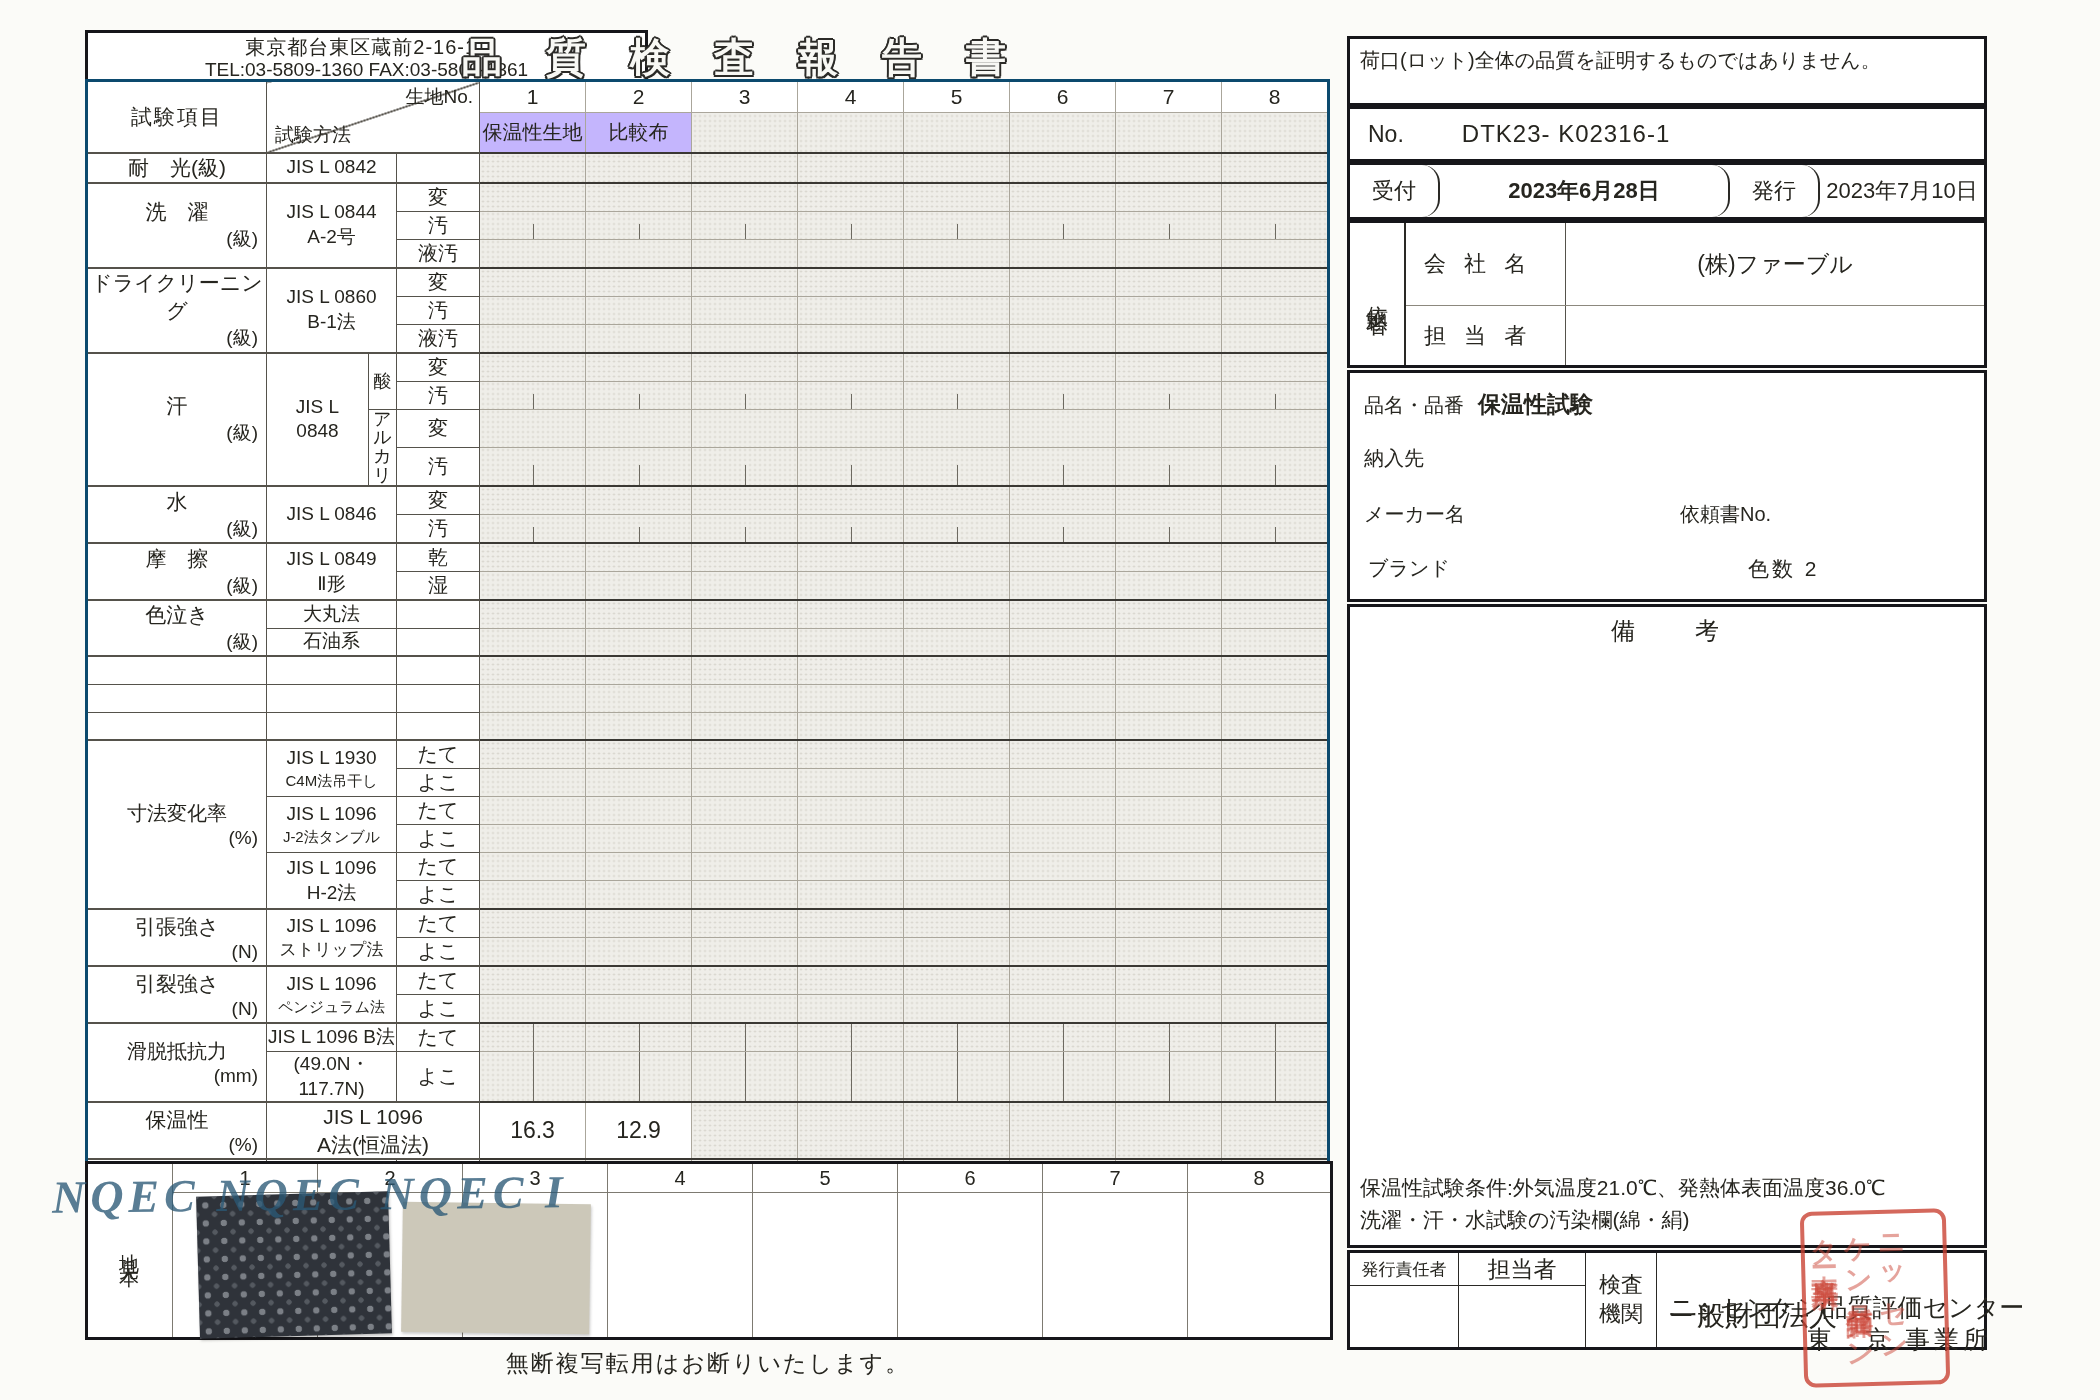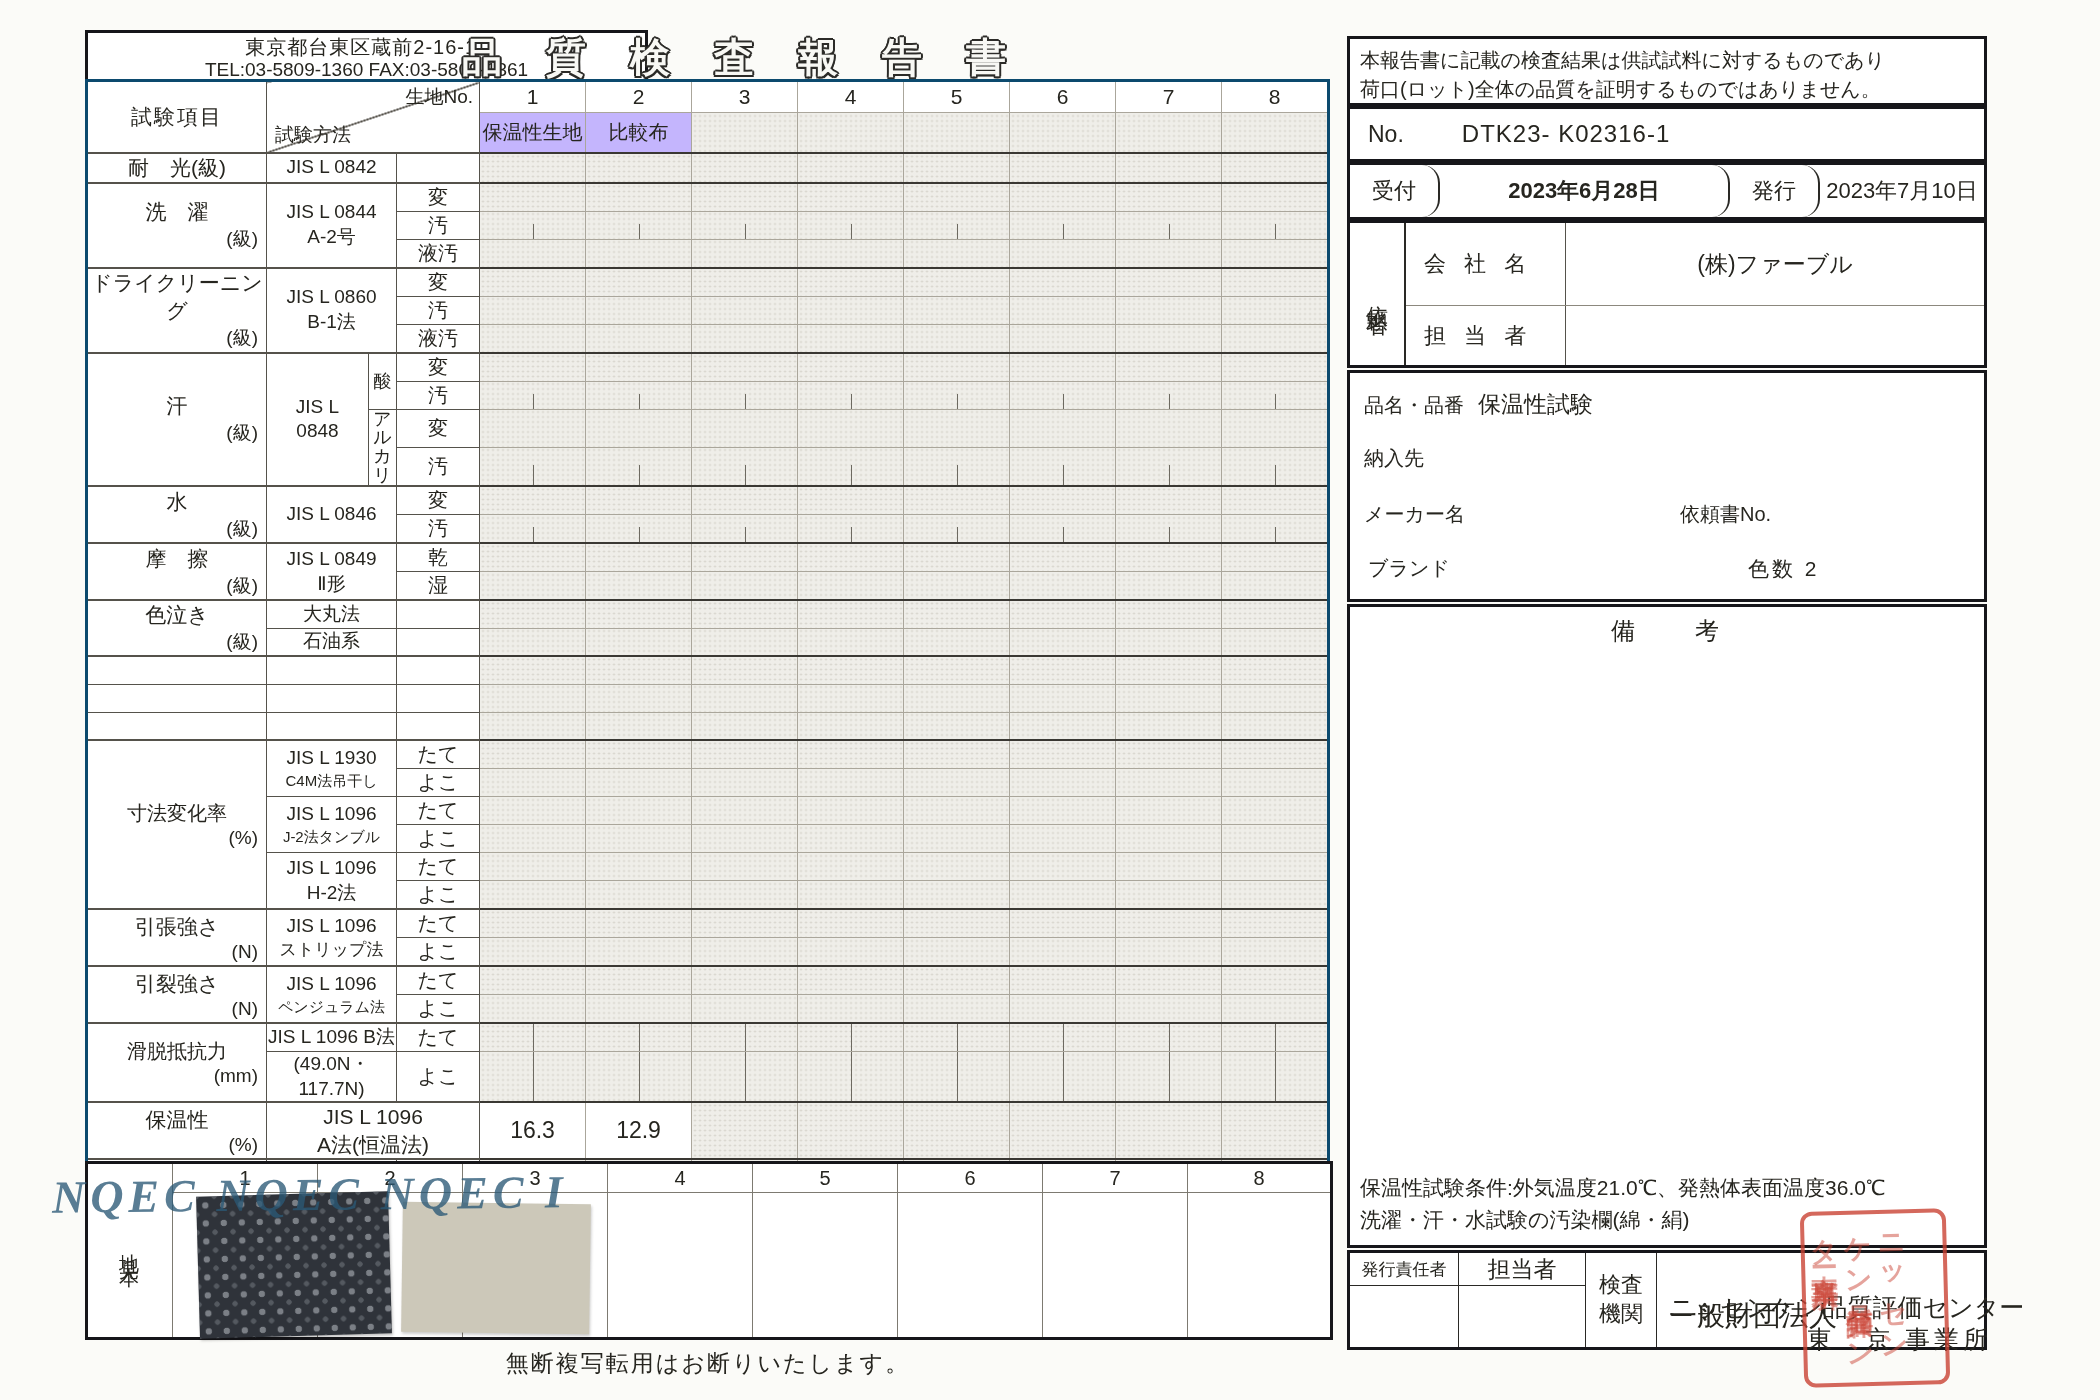--- a/index.html
+++ b/index.html
@@ -126,21 +126,21 @@
   .client .crow.r2{flex:1;}
   .client .clab{width:160px;font-size:22px;letter-spacing:6px;padding-left:18px;box-sizing:border-box;border-right:1px solid #55524b;align-self:stretch;display:flex;align-items:center;}
   .client .cval{flex:1;text-align:center;font-size:23px;}
   .order{top:370px;height:232px;}
   .order .oline{position:absolute;display:flex;align-items:baseline;}
   .order .ol1{top:16px;left:14px;}
   .order .ol2{top:72px;left:14px;}
   .order .ol3{top:128px;left:14px;}
   .order .ol4{top:182px;left:18px;}
   .order .olab{font-size:20px;}
-  .order .oval{font-size:23px;margin-left:14px;}
+  .order .oval{font-size:23px;margin-left:14px;font-weight:bold;}
   .order .req{position:absolute;top:128px;left:330px;font-size:20px;}
   .order .cc{position:absolute;top:182px;left:398px;font-size:21px;letter-spacing:3px;}
   .remarks{top:604px;height:644px;}
   .remarks .rhead{text-align:center;font-size:24px;margin-top:8px;letter-spacing:4px;}
   .remarks .conds{position:absolute;left:10px;bottom:8px;font-size:21px;line-height:1.55;}
   .approval{top:1250px;height:100px;display:flex;}
   .approval .ac1{width:108px;border-right:1.5px solid #2a2925;}
   .approval .ac2{width:126px;border-right:1.5px solid #2a2925;}
   .approval .ac3{width:70px;border-right:1.5px solid #2a2925;display:flex;align-items:center;justify-content:center;font-size:22px;line-height:1.3;text-align:center;}
   .approval .ac4{flex:1;position:relative;}
@@ -750,21 +750,20 @@
 </tbody>
   </table>
 
 <div class="swatch1" style="background-color: rgb(47, 51, 58);"></div>
 <div class="swatch2" style="background-color: rgb(204, 200, 185);"></div>
 <div class="watermark">NQEC NQEC NQEC I</div>
 
 <div class="footer">無断複写転用はお断りいたします。</div>
 
 <div class="rbox notice">
-  <div>本報告書に記載の検査結果は供試試料に対するものであり</div>
   <div>荷口(ロット)全体の品質を証明するものではありません。</div>
 </div>
 
 <div class="rbox nobox">
   <span class="nl">No.</span>
   <span class="nv">DTK23- K02316-1</span>
 </div>
 
 <div class="rbox dates">
   <div class="dl">受付</div>

